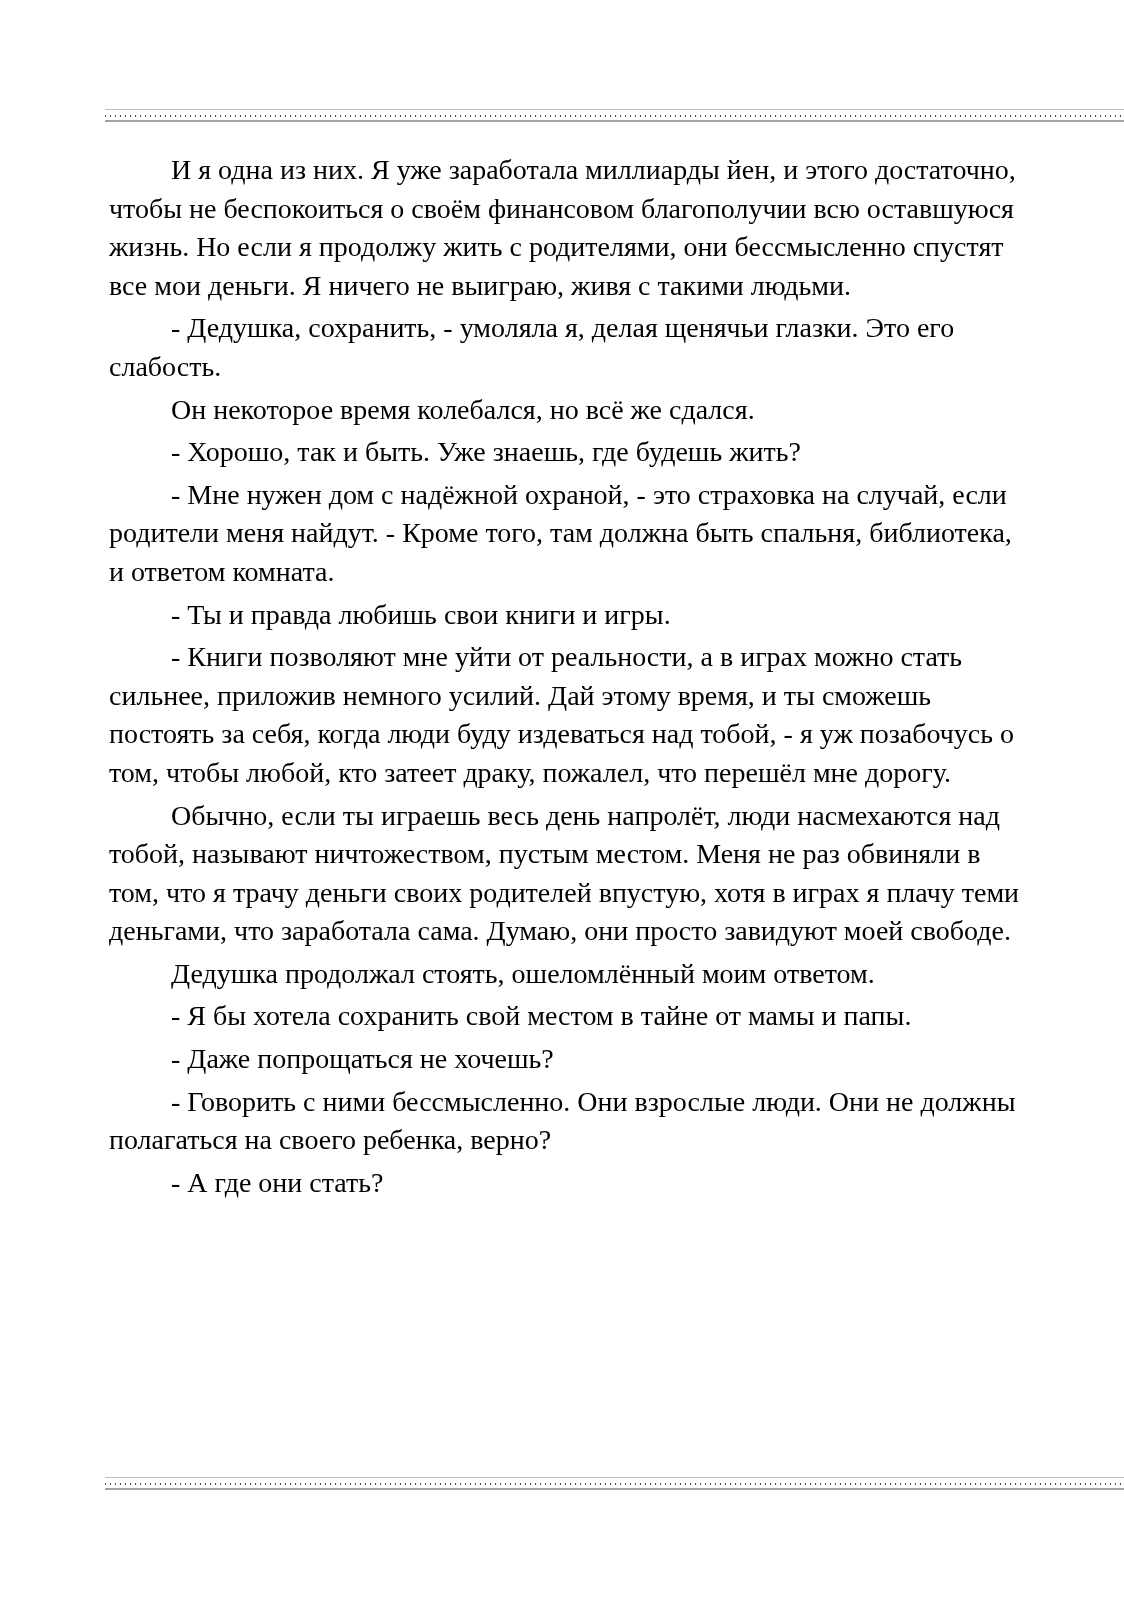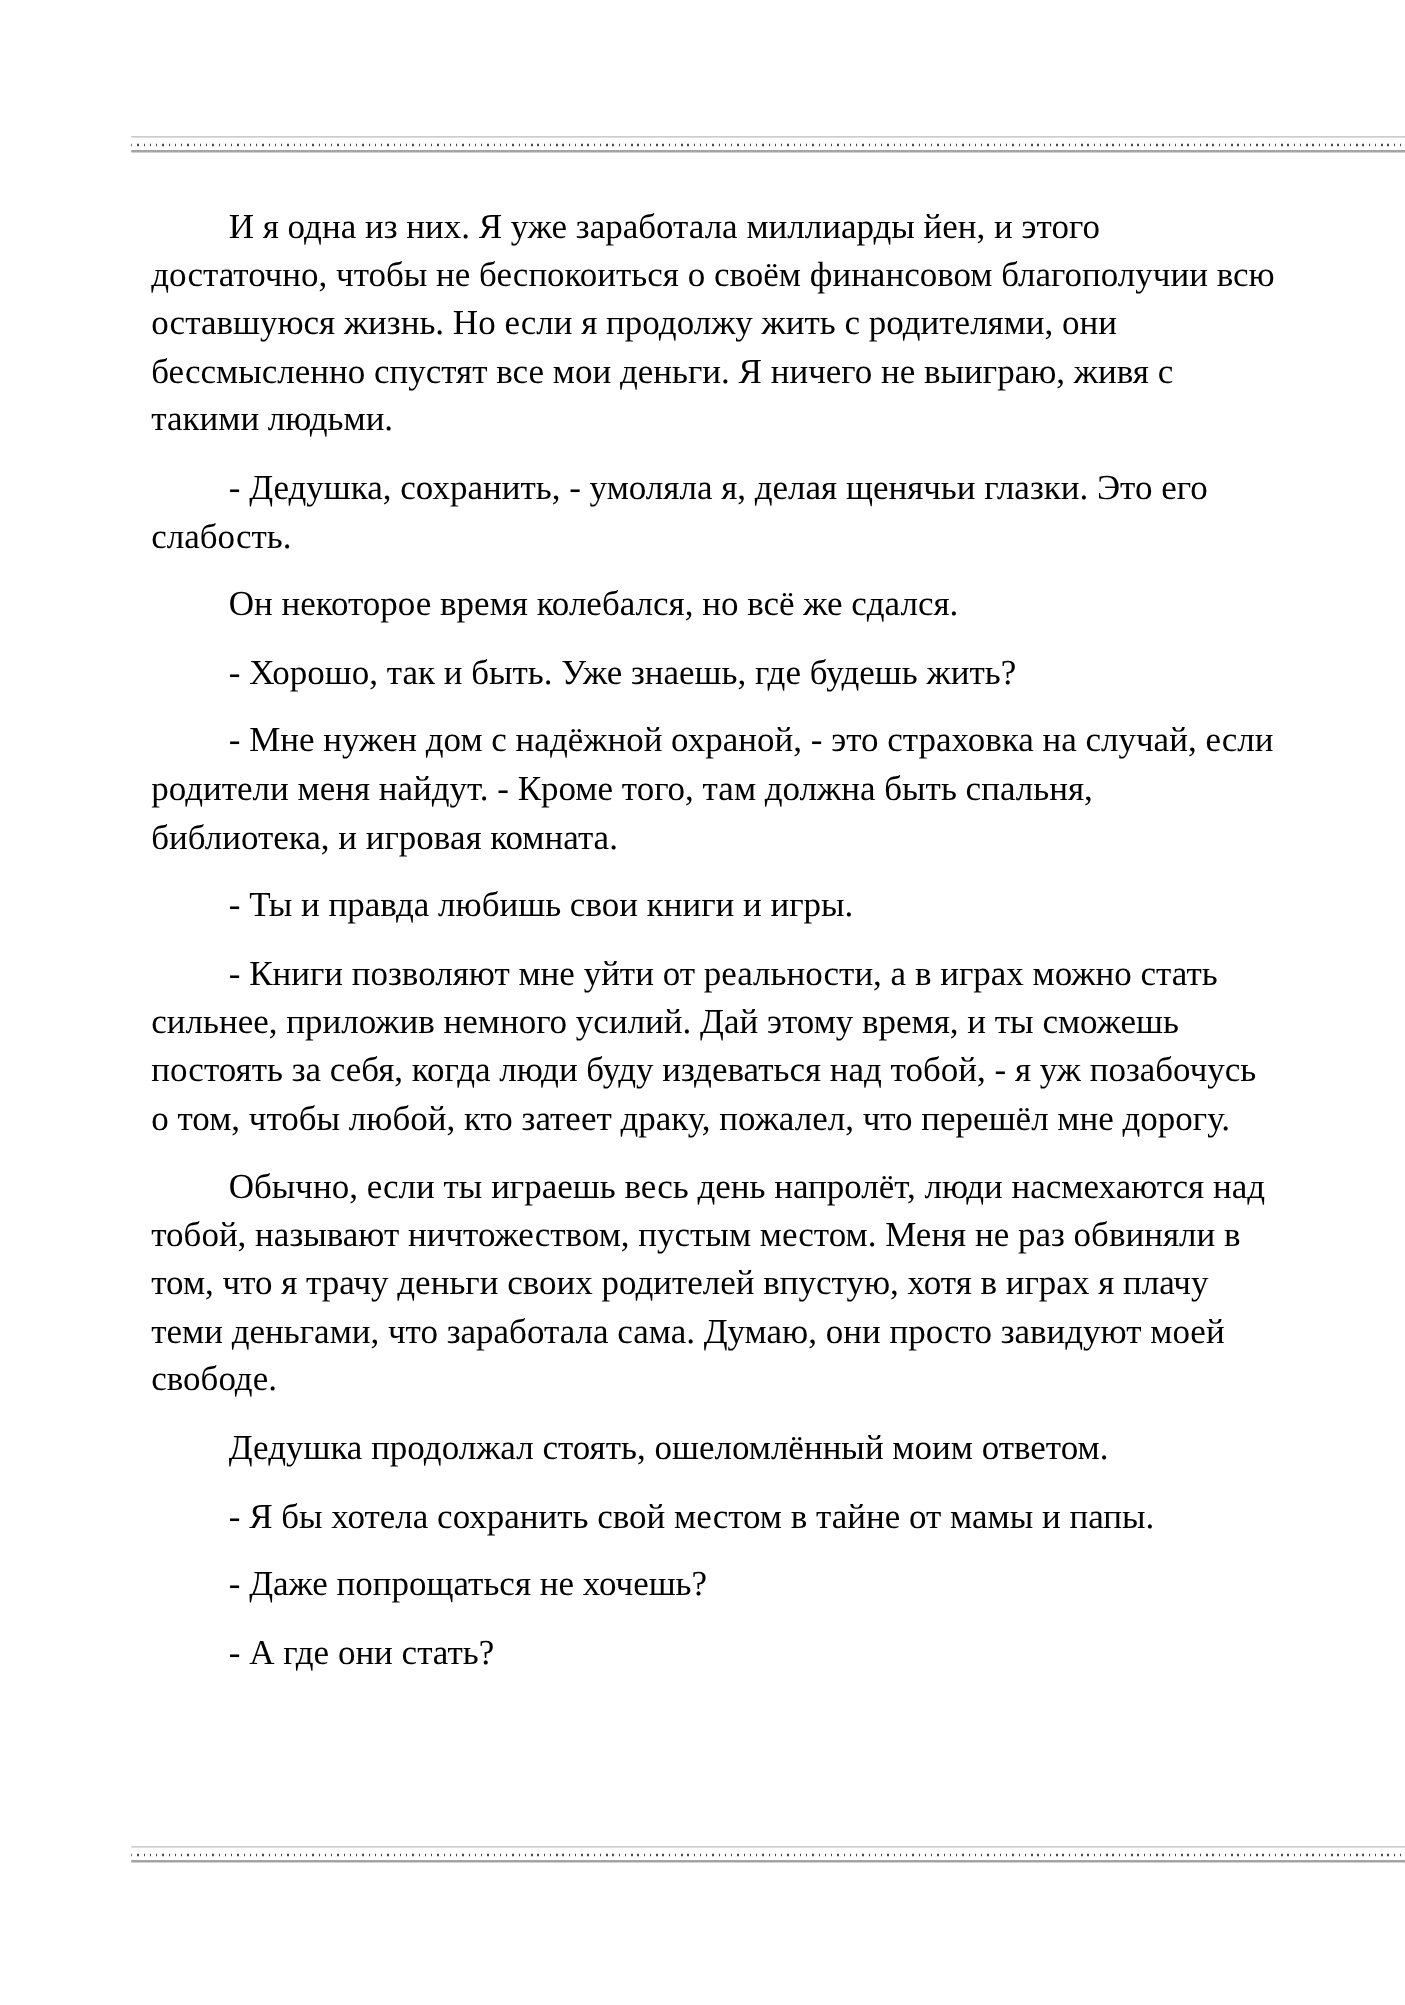--- a/index.html
+++ b/index.html
@@ -48,46 +48,47 @@
   .body-text {
     position: absolute;
     left: 105px;
     top: 147px;
     width: 932px;
     font-size: 28px;
     line-height: 38.6px;
     text-align: left;
   }
   .body-text p {
-    margin: 16px;
+    margin: 4px;
     padding: 0;
     text-indent: 62px;
   }
 </style>
 </head>
 <body>
 
 <div class="page">
 
   <div class="rule rule-top">
     <div class="dots"></div>
   </div>
 
   <div class="body-text">
       <p>И я одна из них. Я уже заработала миллиарды йен, и этого достаточно, чтобы не беспокоиться о своём финансовом благополучии всю оставшуюся жизнь. Но если я продолжу жить с родителями, они бессмысленно спустят все мои деньги. Я ничего не выиграю, живя с такими людьми.</p>
       <p>- Дедушка, сохранить, - умоляла я, делая щенячьи глазки. Это его слабость.</p>
       <p>Он некоторое время колебался, но всё же сдался.</p>
       <p>- Хорошо, так и быть. Уже знаешь, где будешь жить?</p>
-      <p>- Мне нужен дом с надёжной охраной, - это страховка на случай, если родители меня найдут. - Кроме того, там должна быть спальня, библиотека, и игровая комната.</p>
+      <p>- Мне нужен дом с надёжной охраной, - это страховка на случай, если родители меня найдут. - Кроме того, там должна быть спальня, библиотека, и ответом комната.</p>
       <p>- Ты и правда любишь свои книги и игры.</p>
       <p>- Книги позволяют мне уйти от реальности, а в играх можно стать сильнее, приложив немного усилий. Дай этому время, и ты сможешь постоять за себя, когда люди буду издеваться над тобой, - я уж позабочусь о том, чтобы любой, кто затеет драку, пожалел, что перешёл мне дорогу.</p>
       <p>Обычно, если ты играешь весь день напролёт, люди насмехаются над тобой, называют ничтожеством, пустым местом. Меня не раз обвиняли в том, что я трачу деньги своих родителей впустую, хотя в играх я плачу теми деньгами, что заработала сама. Думаю, они просто завидуют моей свободе.</p>
       <p>Дедушка продолжал стоять, ошеломлённый моим ответом.</p>
       <p>- Я бы хотела сохранить свой местом в тайне от мамы и папы.</p>
       <p>- Даже попрощаться не хочешь?</p>
+      <p>- Говорить с ними бессмысленно. Они взрослые люди. Они не должны полагаться на своего ребенка, верно?</p>
       <p>- А где они стать?</p>
     </div>
 
   <div class="rule rule-bottom">
     <div class="dots"></div>
   </div>
 
 </div>
 
 </body></html>

